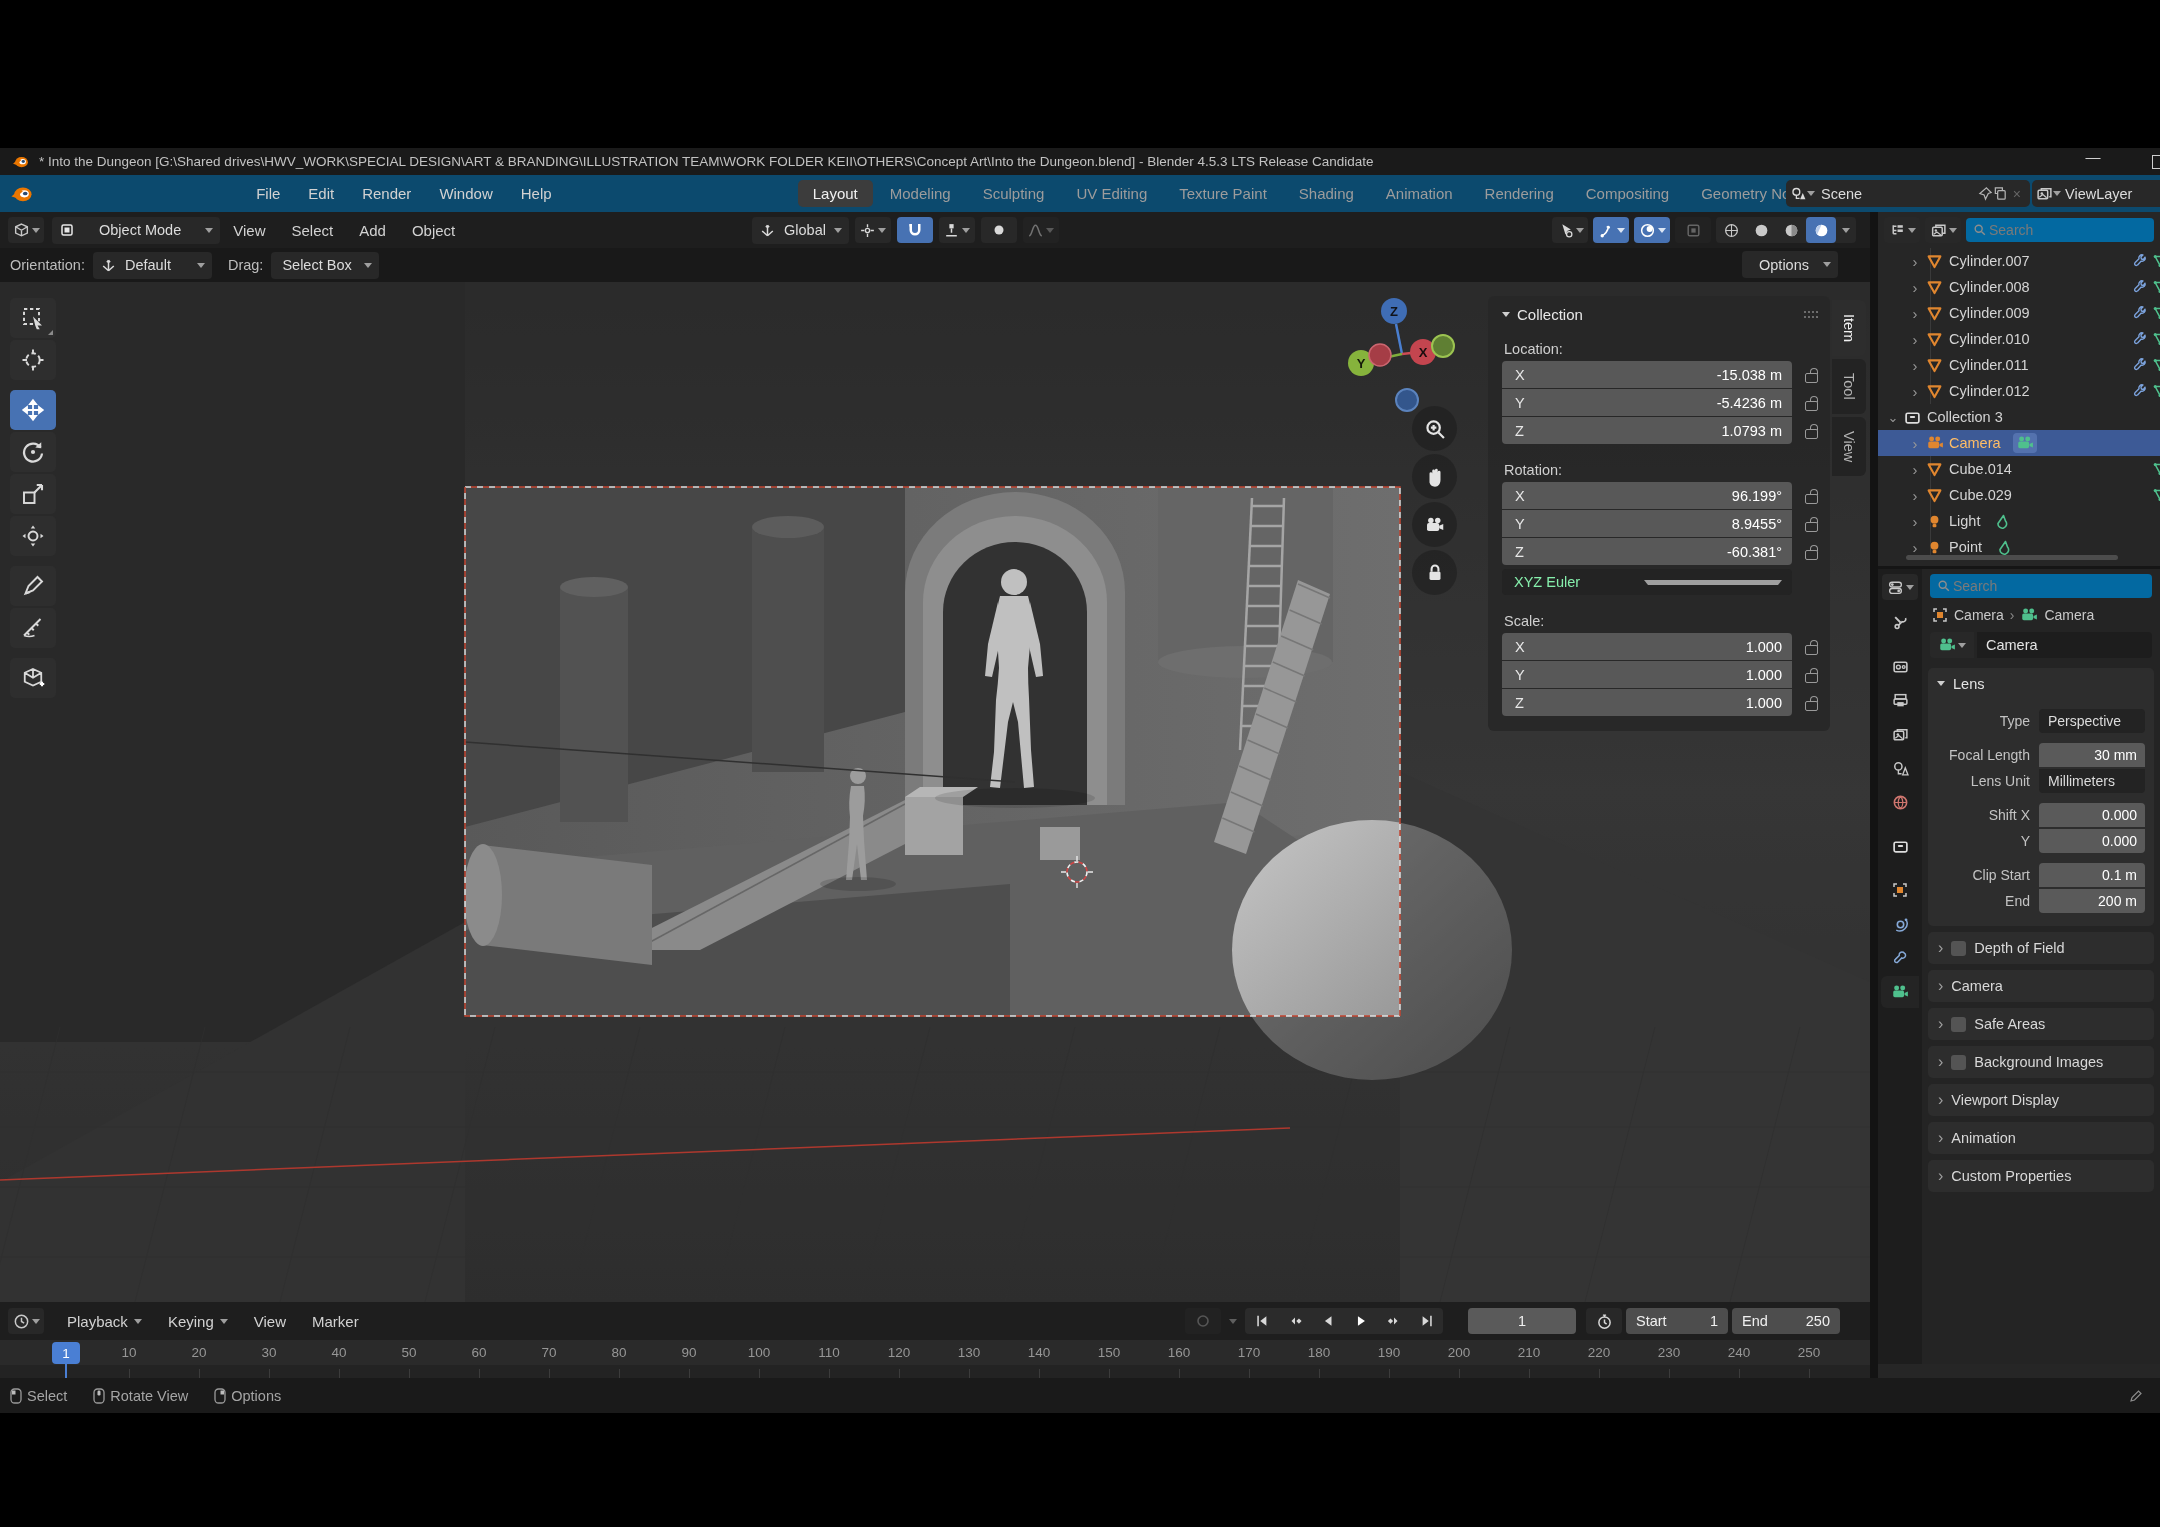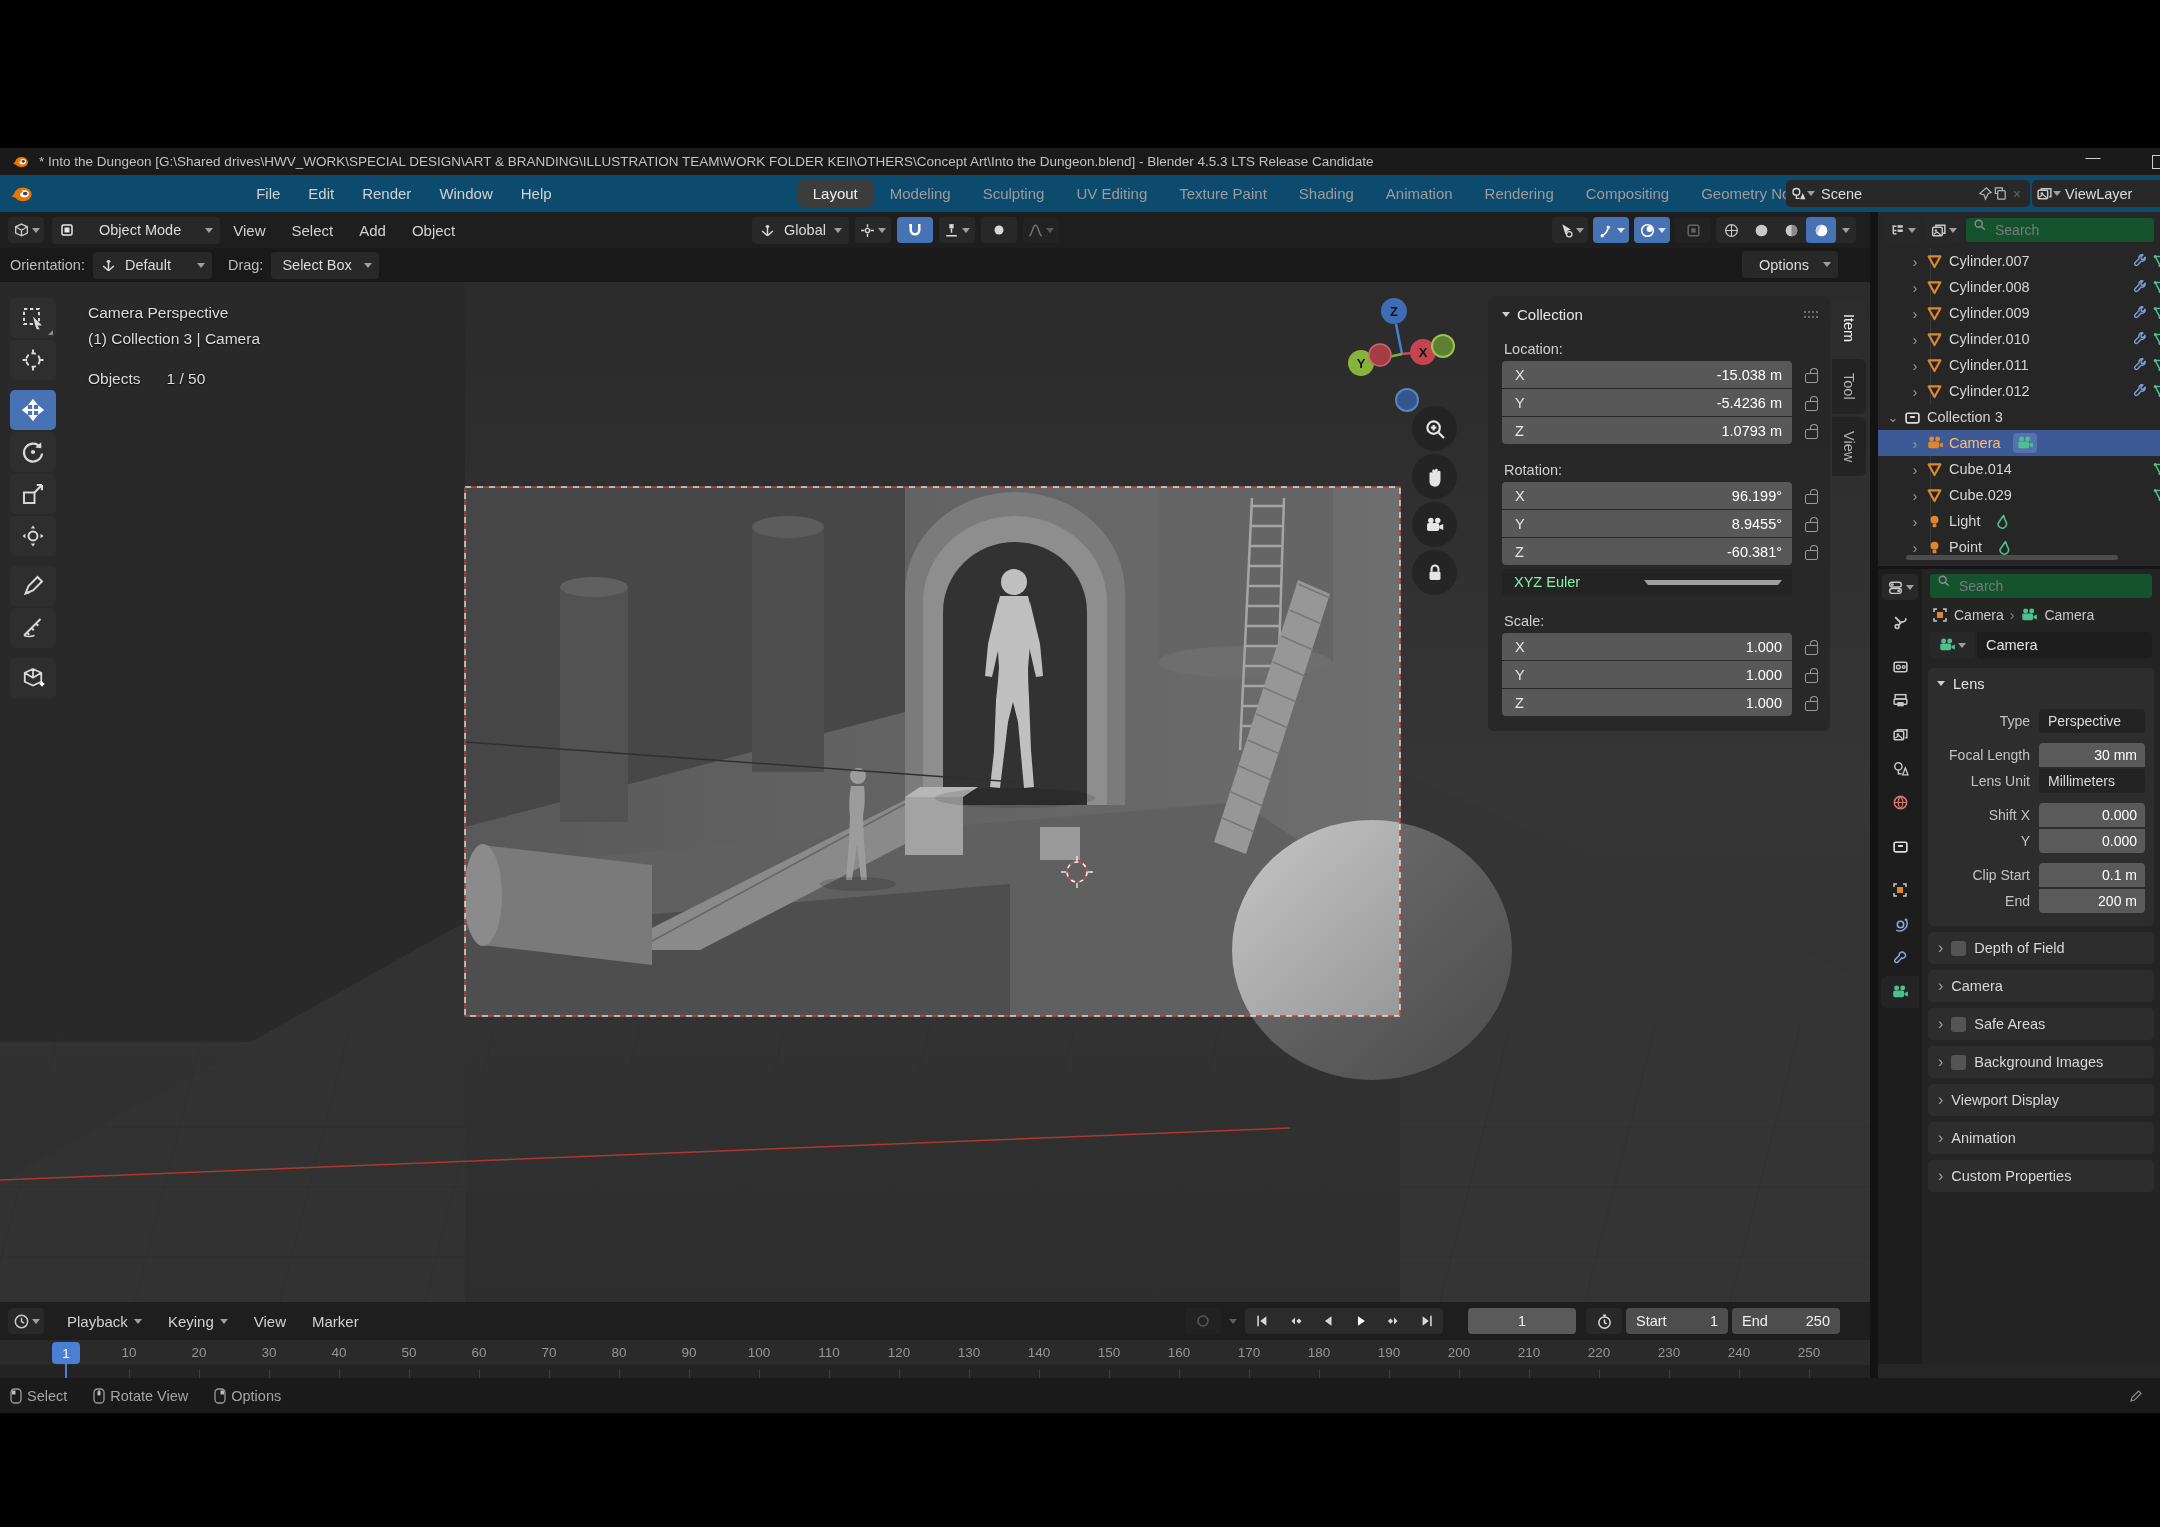--- a/index.html
+++ b/index.html
@@ -77,21 +77,21 @@
   .ndrop{background:#232323;border-radius:4px;height:26px;display:flex;align-items:center;color:#86efac;font-size:14.5px;padding:0 10px 0 12px;margin:4px 26px 4px 0;}
   .ndrop span{flex:1;}
   .ntabs{position:absolute;left:1832px;top:152px;width:34px;display:flex;flex-direction:column;gap:3px;}
   .ntab{writing-mode:vertical-rl;background:#232323;color:#b5b5b5;font-size:14.5px;border-radius:0 6px 6px 0;display:flex;align-items:center;justify-content:center;padding:14px 0;}
   .ntab.active{background:#2d2d2d;color:#f0f0f0;}
 
   
   .coldiv{position:absolute;left:1870px;top:64px;width:8px;height:1166px;background:#131313;}
   .rightcol{position:absolute;left:1878px;top:64px;width:282px;height:1166px;background:#262626;overflow:hidden;}
   .outl-header{height:36px;display:flex;align-items:center;padding:0 6px;gap:5px;background:#262626;}
-  .searchbox{flex:1;background:#14532d;border-radius:4px;height:24px;display:flex;padding:0 7px;gap:6px;}
+  .searchbox{flex:1;background:#0369a1;border-radius:4px;height:24px;display:flex;align-items:center;padding:0 7px;gap:0;}
   .searchbox input{background:transparent;border:none;outline:none;color:#cfcfcf;font-size:14px;width:100%;font-family:inherit;}
   .searchbox input::placeholder{color:#7a7a7a;}
   .outl-rows{position:relative;height:318px;}
   .orow{height:26px;display:flex;align-items:center;position:relative;font-size:14.5px;color:#d4d4d4;white-space:nowrap;}
   .orow .oicon{width:21px;flex:none;display:flex;justify-content:center;}
   .orow .olabel{margin-left:4px;}
   .orow.selected{background:#3d5a96;}
   .orow.selected .olabel{color:#ffbd66;}
   .extras{display:flex;gap:4px;align-items:center;}
   .extras.right{position:absolute;right:-8px;}
@@ -542,28 +542,20 @@
       <rect x="465" y="205" width="935" height="529" fill="none" stroke="#e0e0e0" stroke-width="1.5" stroke-dasharray="6 6"></rect>
       <rect x="465" y="205" width="935" height="529" fill="none" stroke="#c24632" stroke-width="1.5" stroke-dasharray="6 6" stroke-dashoffset="6"></rect>
 
       <g transform="translate(1077,590)">
         <circle r="10" fill="none" stroke="#f0f0f0" stroke-width="1.6" stroke-dasharray="4.4 4.4"></circle>
         <circle r="10" fill="none" stroke="#d24545" stroke-width="1.6" stroke-dasharray="4.4 4.4" stroke-dashoffset="4.4"></circle>
         <path d="M0 -16 V-11 M0 11 V16 M-16 0 H-11 M11 0 H16" stroke="#e8e8e8" stroke-width="1.4"></path>
       </g>
     </svg>
 
-    <div class="vp-overlay-text">
-      <div>Camera Perspective</div>
-      <div>(1) Collection 3 | Camera</div>
-      <div class="objline">
-        <span>Objects</span>
-        <span>1 / 50</span>
-      </div>
-    </div>
 
     <div class="toolcol" id="toolcol">
         <div class="tool">
           <svg width="24" height="24" viewBox="0 0 16 16" fill="none">
             <rect x="2" y="2" width="10" height="10" stroke="#d9d9d9" stroke-width="1.3" stroke-dasharray="2.2 1.8"></rect>
             <path d="M8 7 L14 13 L11 13 L12.5 15.5 L10.5 15.5 L9.5 13 Z" fill="#d9d9d9"></path>
           </svg>
           <span class="corner"></span>
         </div>
         <div class="tool">

